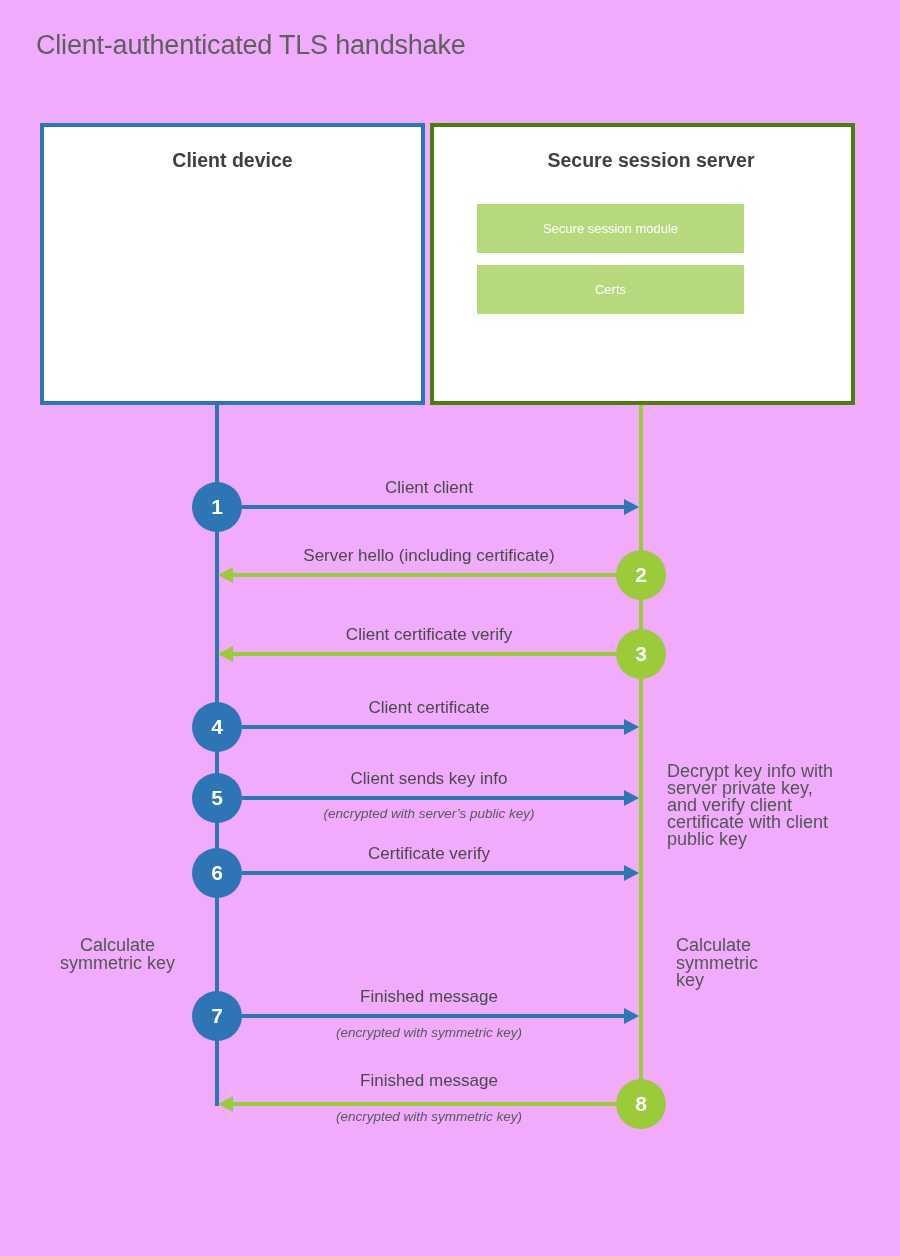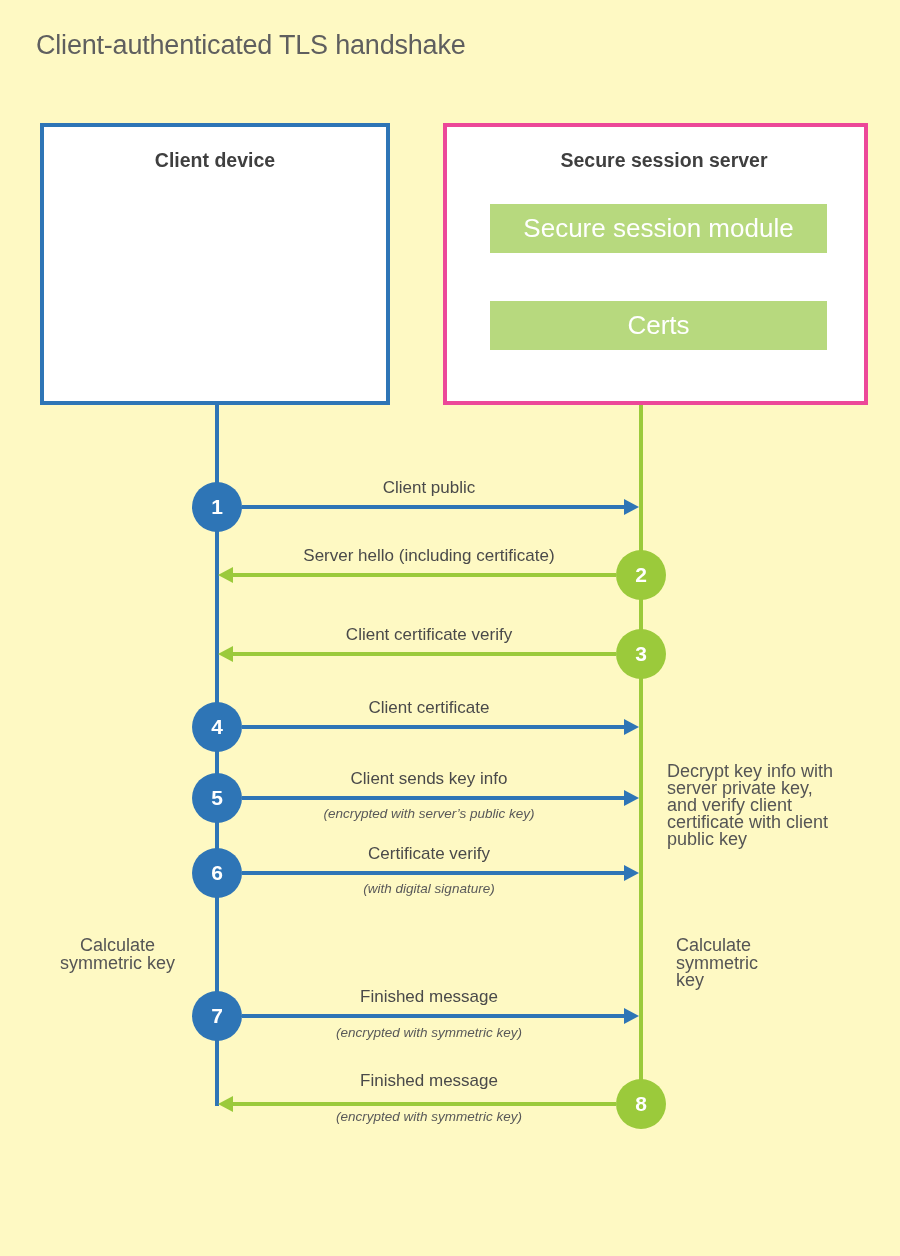--- a/index.html
+++ b/index.html
@@ -1,38 +1,38 @@
 <!DOCTYPE html>
 <html><head>
 <meta charset="utf-8">
 <style>
   html,body{margin:0;padding:0;background:#ffffff;}
   .canvas{
-    position:relative;width:900px;height:1256px;background:#fef9c3;overflow:hidden;
+    position:relative;width:900px;height:1256px;background:#f0abfc;overflow:hidden;
     font-family:"Liberation Sans","DejaVu Sans",sans-serif;
   }
   .title{
     position:absolute;left:36px;top:30px;font-size:27px;font-weight:300;
     color:#5f5f5f;letter-spacing:-0.2px;
   }
   
   .actor{position:absolute;top:123px;height:282px;background:#fff;box-sizing:border-box;}
-  .actor.client{left:40px;width:350px;border:4px solid #2e75b6;}
-  .actor.server{left:443px;width:425px;border:4px solid #ec4899;padding-left:17px;}
+  .actor.client{left:40px;width:385px;border:4px solid #2e75b6;}
+  .actor.server{left:430px;width:425px;border:4px solid #4d7c0f;padding-left:17px;}
   .actor-title{margin-top:22px;text-align:center;font-size:19.5px;font-weight:700;color:#3f3f3f;}
   .app-box{
     position:absolute;left:38px;top:76px;width:277px;height:174px;background:#5b9bd5;
     border:2px dashed #cfe2f4;box-sizing:border-box;display:flex;align-items:center;justify-content:center;
   }
   .app-box .app-label{width:160px;text-align:center;color:#ffffff;font-size:19px;line-height:25px;margin-top:-28px;}
   .bar{
-    position:absolute;left:43px;width:337px;height:49px;background:#b7d97e;
-    display:flex;align-items:center;justify-content:center;color:#ffffff;font-size:26px;
+    position:absolute;left:43px;width:267px;height:49px;background:#b7d97e;
+    display:flex;align-items:center;justify-content:center;color:#ffffff;font-size:13px;
   }
-  .bar.b0{top:77px;} .bar.b1{top:138px;margin-top:36px;} .bar.b2{top:199px;}
+  .bar.b0{top:77px;} .bar.b1{top:138px;} .bar.b2{top:199px;}
   
   .lifeline{position:absolute;top:405px;width:4px;height:701px;z-index:1;}
   .lifeline.blue{left:215px;background:#2e75b6;}
   .lifeline.green{left:639px;background:#9bca3b;}
   
   .circle{
     position:absolute;width:50px;height:50px;border-radius:50%;z-index:3;
     display:flex;align-items:center;justify-content:center;color:#fff;font-size:21px;font-weight:700;
   }
   .circle.blue{left:192px;background:#2e75b6;}
@@ -84,21 +84,21 @@
     <div class="bar b1">Certs</div>
   </div>
 
   <div class="lifeline blue"></div>
   <div class="lifeline green"></div>
 
   <div class="circle blue c1">
       <span>1</span>
     </div>
   <div class="arrow right a1"></div>
-  <div class="lbl l1">Client public</div>
+  <div class="lbl l1">Client client</div>
 
   <div class="circle green c2">
       <span>2</span>
     </div>
   <div class="arrow left a2"></div>
   <div class="lbl l2">Server hello (including certificate)</div>
 
   <div class="circle green c3">
       <span>3</span>
     </div>
@@ -116,21 +116,20 @@
     </div>
   <div class="arrow right a5"></div>
   <div class="lbl l5">Client sends key info</div>
   <div class="sub s5">(encrypted with server’s public key)</div>
 
   <div class="circle blue c6">
       <span>6</span>
     </div>
   <div class="arrow right a6"></div>
   <div class="lbl l6">Certificate verify</div>
-  <div class="sub s6">(with digital signature)</div>
 
   <div class="circle blue c7">
       <span>7</span>
     </div>
   <div class="arrow right a7"></div>
   <div class="lbl l7">Finished message</div>
   <div class="sub s7">(encrypted with symmetric key)</div>
 
   <div class="circle green c8">
       <span>8</span>

